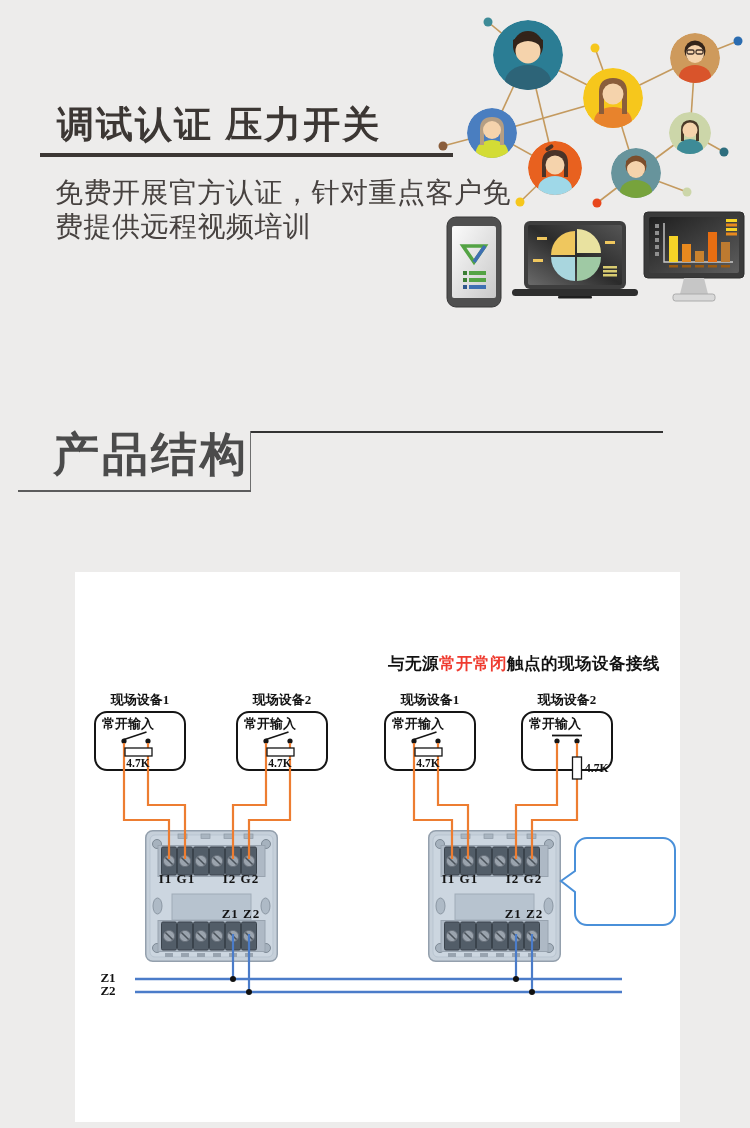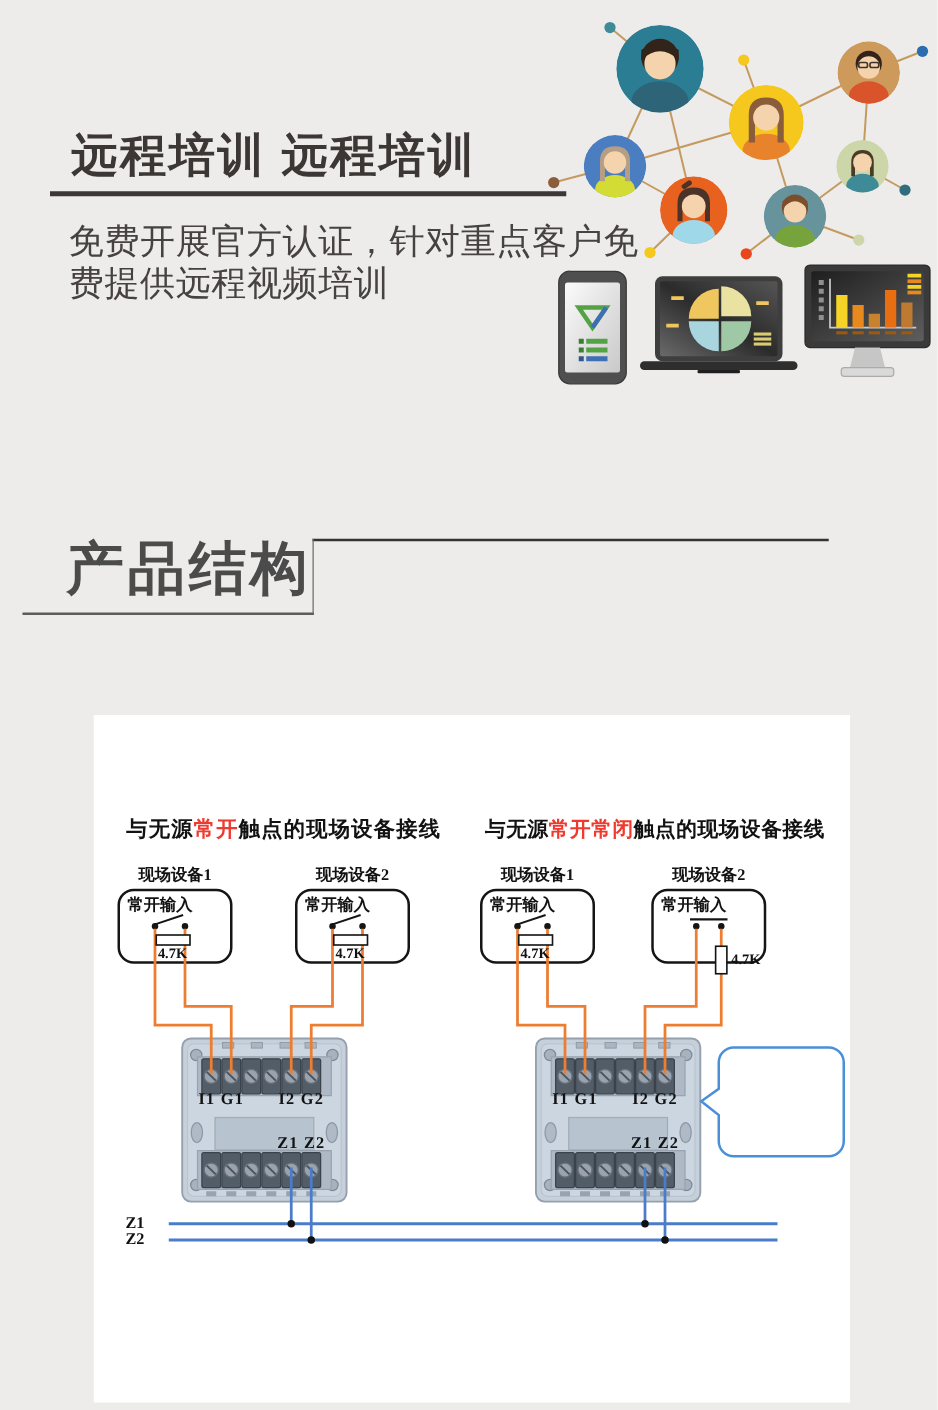--- a/index.html
+++ b/index.html
@@ -221,21 +221,21 @@
         <rect x="81" y="55" width="9" height="2.5" fill="#9B5A10"></rect>
         <rect x="86" y="9" width="11" height="3" fill="#F5D327"></rect>
           <rect x="86" y="13.5" width="11" height="3" fill="#E8891E"></rect>
         <rect x="86" y="18" width="11" height="3" fill="#F5D327"></rect>
           <rect x="86" y="22.5" width="11" height="3" fill="#E8891E"></rect>
       </g>
       <path d="M44,68 L64,68 L68,84 L40,84 Z" fill="#C6C6C6"></path>
       <rect x="33" y="84" width="42" height="7" rx="2.5" fill="#D9D9D9" stroke="#ABABAB"></rect>
     </svg>
 
-    <h1 class="hero-title">远程培训 远程培训</h1>
+    <h1 class="hero-title">调试认证 压力开关</h1>
     <div class="hero-rule"></div>
     <p class="hero-desc d1">免费开展官方认证，针对重点客户免</p>
     <p class="hero-desc d2">费提供远程视频培训</p>
   </header>
 
   <section>
     <div class="ps-topline"></div>
     <div class="ps-vline"></div>
     <div class="ps-bottomline"></div>
     <h2 class="ps-title">产品结构</h2>
@@ -344,23 +344,20 @@
       <g fill="#111">
         <circle cx="158" cy="407" r="3"></circle>
           <circle cx="174" cy="420" r="3"></circle>
         <circle cx="441" cy="407" r="3"></circle>
           <circle cx="457" cy="420" r="3"></circle>
       </g>
 
       <path d="M512,266 h76 a12,12 0 0 1 12,12 v63 a12,12 0 0 1 -12,12 h-76 a12,12 0 0 1 -12,-12 v-21 l-14,-11 l14,-10 v-21 a12,12 0 0 1 12,-12 z" fill="#fff" stroke="#4A90D9" stroke-width="2"></path>
     </svg>
 
-    <div class="dlabel dtitle" style="left:6px;top:83px;width:292px">
-      <span>与无源</span><span class="red">常开</span><span>触点的现场设备接线</span>
-    </div>
     <div class="dlabel dtitle2" style="left:296px;top:83px;width:306px">
       <span>与无源</span><span class="red">常开常闭</span><span>触点的现场设备接线</span>
     </div>
 
     <div class="dlabel devlab" style="left:20px;top:121px">现场设备1</div>
     <div class="dlabel devlab" style="left:162px;top:121px">现场设备2</div>
     <div class="dlabel devlab" style="left:310px;top:121px">现场设备1</div>
     <div class="dlabel devlab" style="left:447px;top:121px">现场设备2</div>
 
     <div class="dlabel inlab" style="left:20px;top:145px">常开输入</div>

